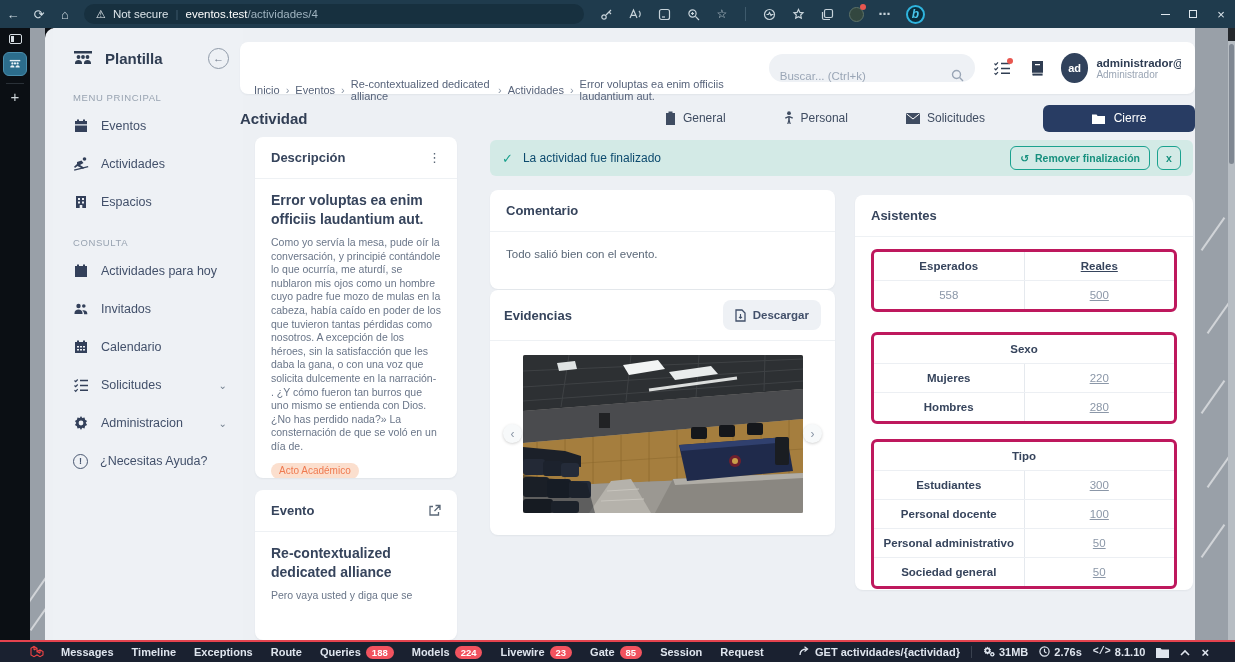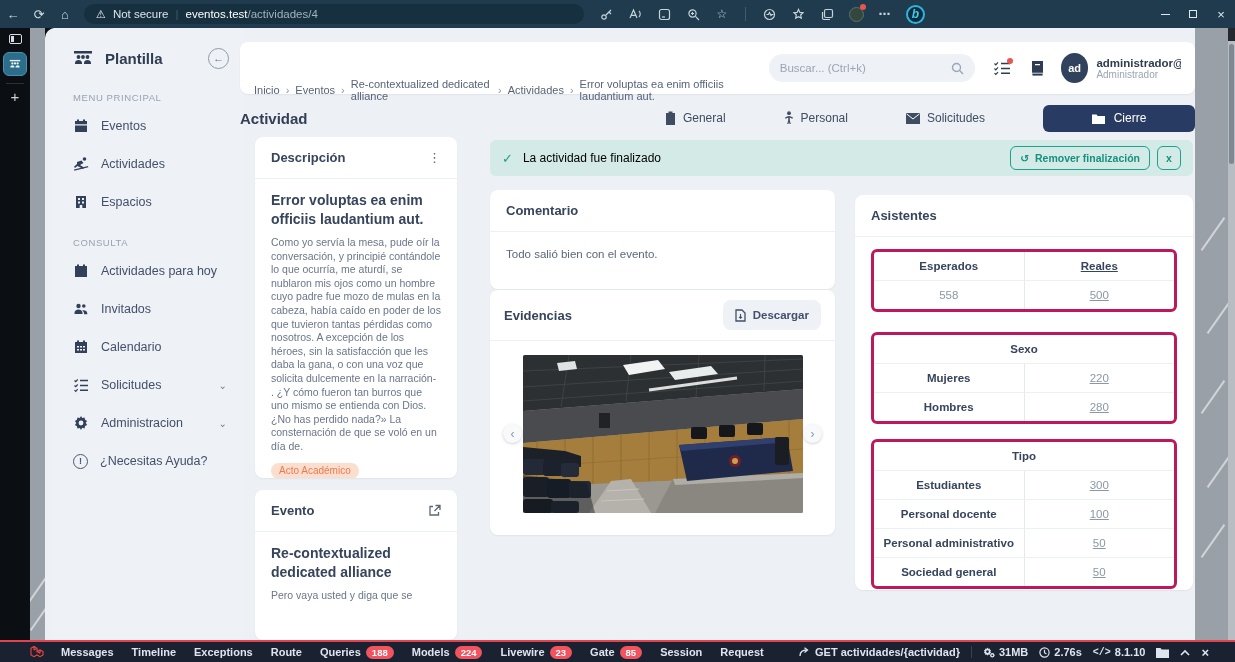--- a/index.html
+++ b/index.html
@@ -74,21 +74,21 @@
 
   
   .header-card { position:absolute; left:195px; top:14px; width:955px; height:52px; background:#fff;
     border-radius:8px; box-shadow:0 1px 2px rgba(35,46,60,.06); display:flex; align-items:center; padding:0 14px; }
   .crumbs { display:flex; align-items:center; gap:6px; font-size:11px; color:#57637a; line-height:12.5px;margin-top:44px; }
   .crumb { cursor:pointer; }
   .crumb.wrap3 { max-width:160px; }
   .crumb.wrap5 { max-width:200px; }
   .crumb-sep { color:#8a96a6; }
   .search-pill { margin-left:14px; width:222px; height:28px; background:#eef1f5; border-radius:14px;
-    display:flex; align-items:center; padding:0 11px; gap:8px; }
+    display:flex; align-items:flex-end; padding:0 11px; gap:8px; }
   .search-pill input { border:none; outline:none; background:transparent; flex:1; font-size:11.5px;
     color:#5a6778; font-family:inherit; }
   .search-pill input::placeholder { color:#9aa6b6; }
   .hdr-ic { position:relative; margin-left:18px; cursor:pointer; display:flex; }
   .avatar { margin-left:16px; width:30px; height:30px; border-radius:50%; background:#31425c; color:#fff;
     font-size:11px; font-weight:bold; display:flex; align-items:center; justify-content:center; }
   .user-block { margin-left:8px; width:92px; overflow:hidden; }
   .user-name { font-size:11.5px; font-weight:bold; color:#2e3c52; white-space:nowrap; }
   .user-role { font-size:10px; color:#9aa5b4; }
 
@@ -97,21 +97,21 @@
   .page-title { font-size:15px; font-weight:bold; color:#323f55; }
   .tabs { margin-left:auto; display:flex; gap:58px; }
   .tab { display:flex; align-items:center; gap:7px; font-size:12px; color:#3f4c61; cursor:pointer; }
   .tab-pill { width:152px; height:27px; background:#283c63; border-radius:6px; color:#fff; gap:9px;
     display:flex; align-items:center; justify-content:center; font-size:12px; cursor:pointer; }
 
   
   .alert { position:absolute; left:445px; top:112px; width:703px; height:36px; background:#d3eae6;
     border-radius:6px; display:flex; align-items:center; padding:0 12px; }
   .alert-check { color:#18a08c; font-size:13px; font-weight:bold; }
-  .alert-msg { margin-left:10px; font-size:12px; color:#000000; }
+  .alert-msg { margin-left:10px; font-size:12px; color:#0c4a6e; }
   .alert-actions { margin-left:auto; display:flex; align-items:center; gap:7px; }
   .btn-outline-teal { border:1px solid #1aa28f; border-radius:6px; background:transparent; height:24px;
     display:flex; align-items:center; gap:6px; padding:0 9px; font-size:10.5px; font-weight:bold; color:#17907e; cursor:pointer; font-family:inherit; }
   .btn-x { width:24px; padding:0; justify-content:center; }
 
   
   .card { position:absolute; background:#fff; border-radius:8px; box-shadow:0 1px 2px rgba(35,46,60,.06); overflow:hidden; }
   .card-head { display:flex; align-items:center; padding:13px 16px; border-bottom:1px solid #eef1f4; }
   .card-title { font-size:13px; font-weight:bold; color:#36445c; flex:1; }
   .kebab { color:#5b6878; font-size:13px; cursor:pointer; }
@@ -152,21 +152,21 @@
   .mt-label { font-weight:bold; color:#36445c; }
   .mt-val { color:#8b97a8; }
 
   
   .debugbar { position:absolute; left:0; bottom:0; width:1235px; height:22px; background:#1a2130;
     border-top:2px solid #e4434e; display:flex; align-items:center; color:#dfe5ee; font-size:11px; font-weight:bold; }
   .dbg-laravel { margin:0 8px 0 30px; display:flex; }
   .dbg-item { padding:0 9px; height:20px; display:flex; align-items:center; gap:5px; cursor:pointer; white-space:nowrap; }
   .dbg-badge { background:#f2535f; color:#fff; font-size:9.5px; border-radius:8px; padding:1px 6px; }
   .dbg-right { margin-left:auto; display:flex; align-items:center; gap:11px; padding-right:26px; }
-  .dbg-chunk { display:flex; align-items:center; gap:4px; white-space:nowrap; }
+  .dbg-chunk { display:flex; align-items:flex-start; gap:4px; white-space:nowrap; }
   .dbg-sep { width:1px; height:12px; background:#39414f; }
   .dbg-code { font-family:"Liberation Mono","DejaVu Sans Mono",monospace; font-size:10px; }
   .dbg-ic { display:flex; cursor:pointer; }
 </style>
 </head>
 <body>
 
 <div class="browser-bar">
   <span class="nav-ic">←</span>
   <span class="nav-ic">⟳</span>

